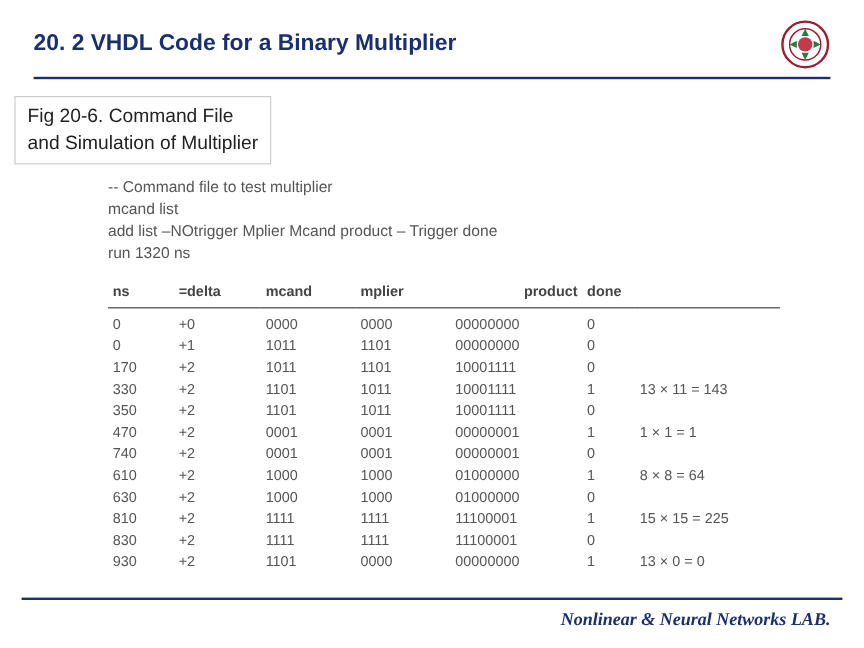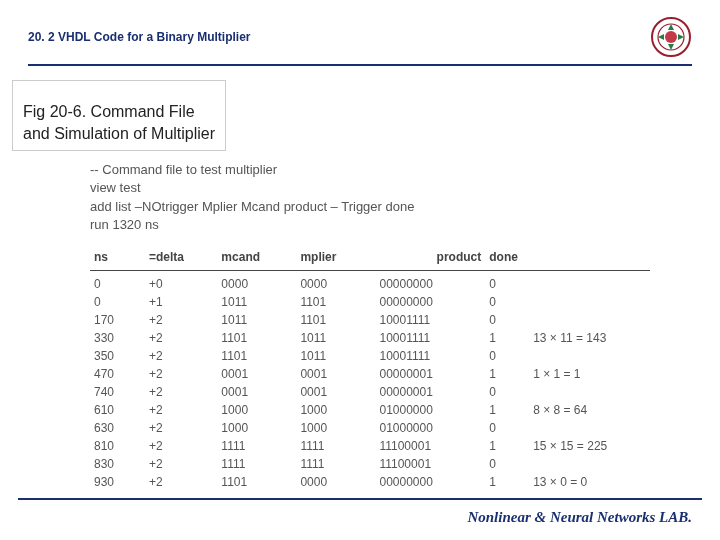--- a/index.html
+++ b/index.html
@@ -11,38 +11,38 @@
     position: relative;
     overflow: hidden;
   }
   .header {
     display: flex;
     justify-content: space-between;
     align-items: center;
     padding: 16px 28px 6px 28px;
   }
   .title {
-    font-size: 12px;
+    font-size: 19px;
     font-weight: bold;
     color: #1a2f6f;
   }
   .logo {
     width: 42px;
     height: 42px;
     position: relative;
   }
   .logo svg { width: 42px; height: 42px; }
   .title-underline {
     height: 2px;
     background: #1a2f6f;
     margin: 0 28px 0 28px;
   }
   .caption-box {
     margin: 14px 0 0 12px;
-    padding: 20px 10px 6px 10px;
+    padding: 6px 10px 6px 10px;
     border: 1px solid #ccc;
     display: inline-block;
     font-size: 16px;
     color: #222;
     line-height: 1.35;
   }
   .content {
     padding: 10px 70px 0 90px;
   }
   .cmd-block {
@@ -120,21 +120,21 @@
 <div class="title-underline"></div>
 
 <div class="caption-box">
   <div>Fig 20-6. Command File</div>
   <div>and Simulation of Multiplier</div>
 </div>
 
 <div class="content">
   <div class="cmd-block">
     <div>-- Command file to test multiplier</div>
-    <div>view test</div>
+    <div>mcand list</div>
     <div>add list –NOtrigger Mplier Mcand product – Trigger done</div>
     <div>run 1320 ns</div>
   </div>
 
   <table>
     <thead>
       <tr>
         <th class="col-ns">ns</th>
         <th class="col-delta">=delta</th>
         <th class="col-mcand">mcand</th>

